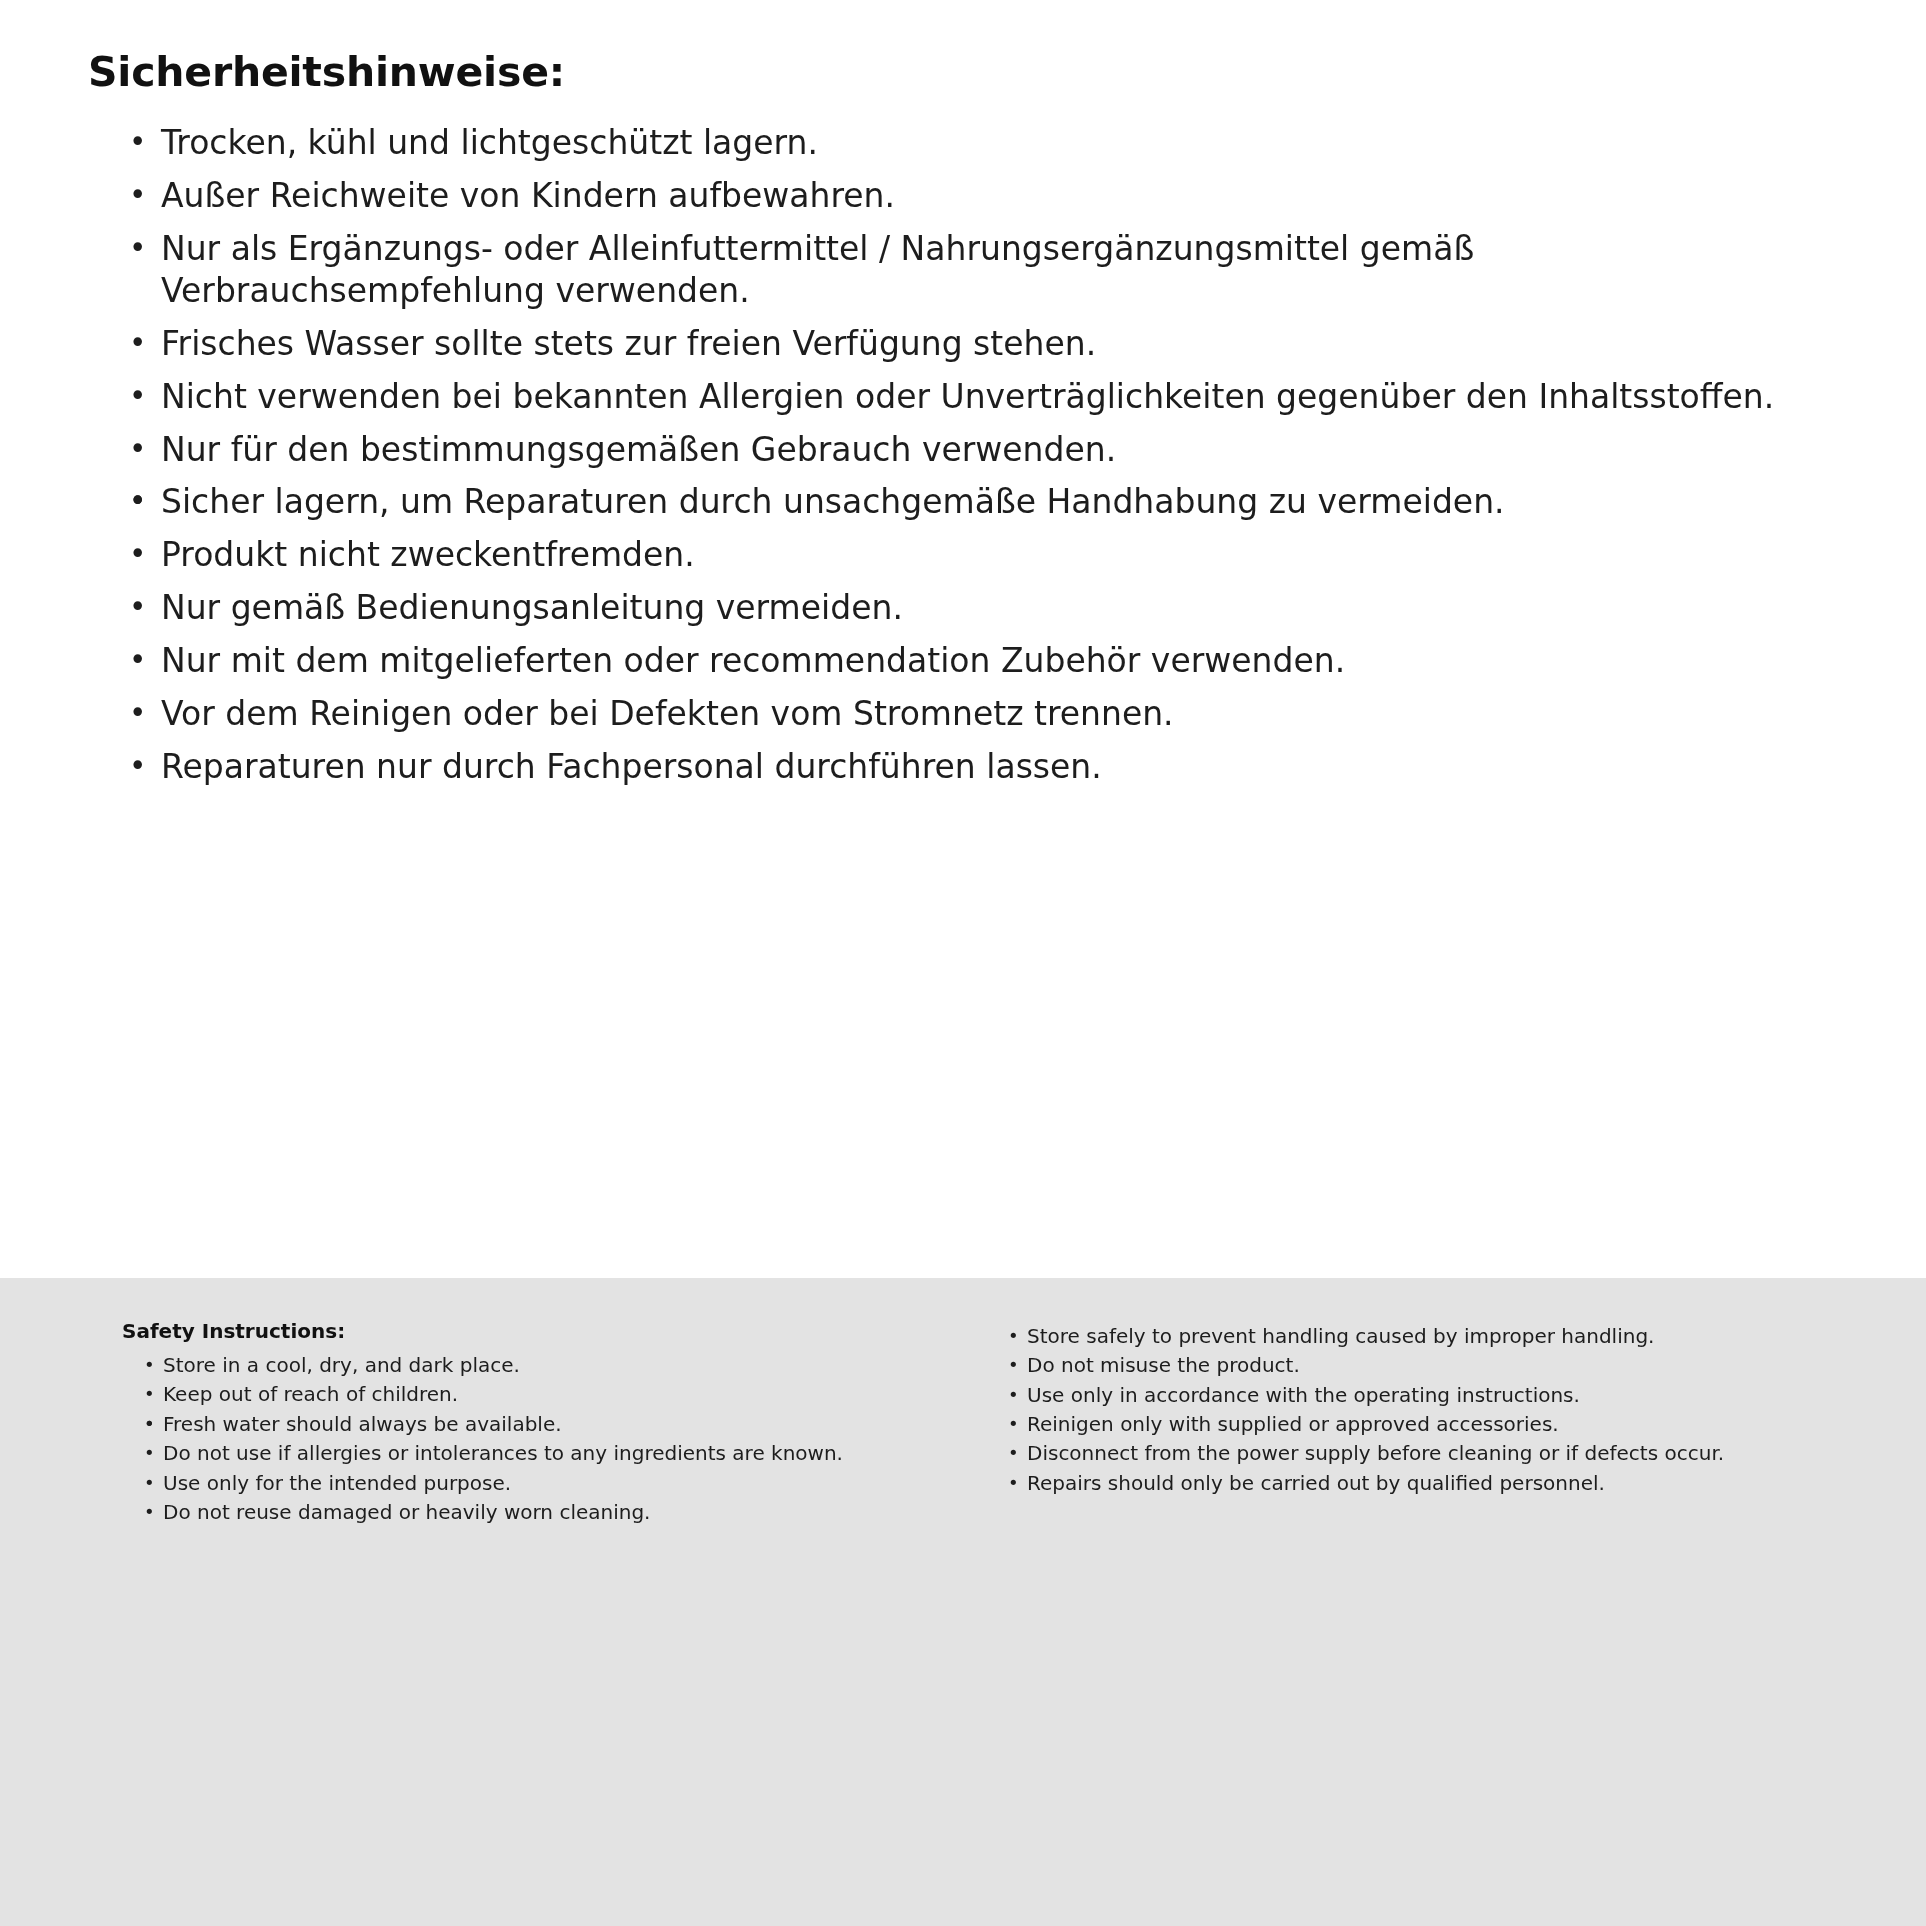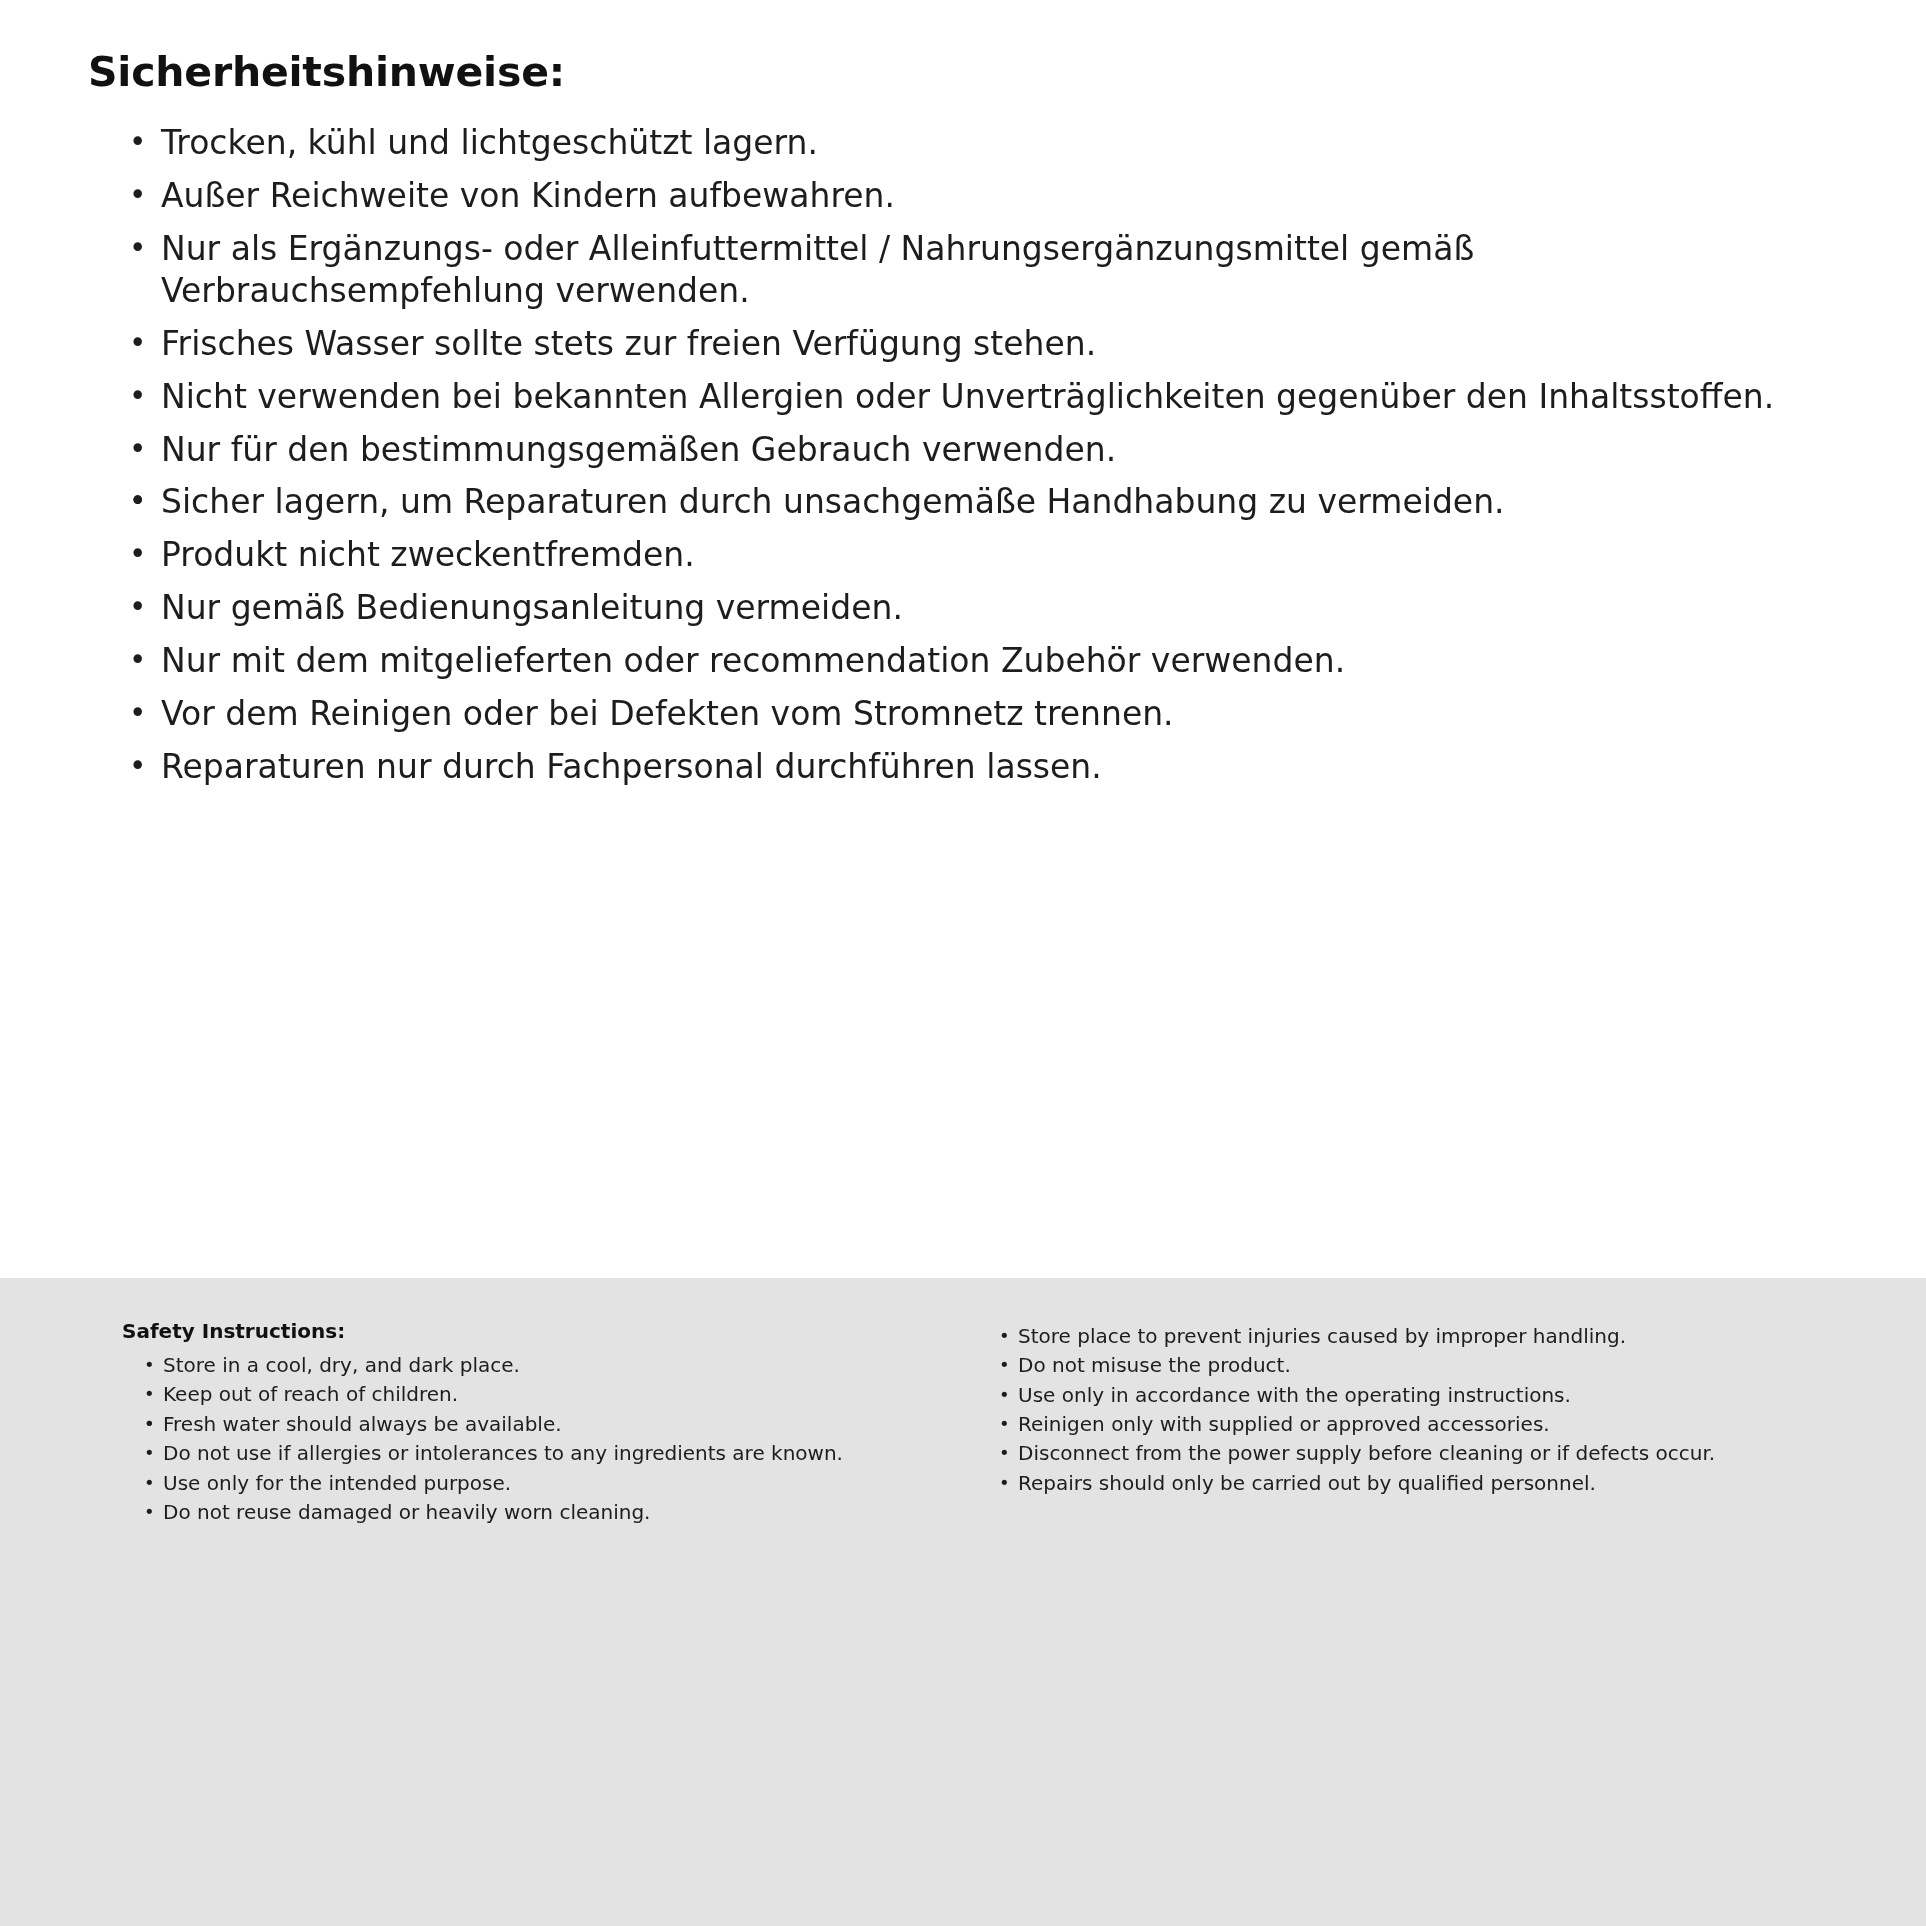--- a/index.html
+++ b/index.html
@@ -60,21 +60,21 @@
     color: #1d1d1d;
   }
 
   
   .en-section {
     flex: 1;
     background: #e3e3e3;
     box-sizing: border-box;
     padding: 41px 77px 26px 122px;
     display: flex;
-    gap: 33px;
+    gap: 42px;
     align-items: flex-start;
   }
   .en-col {
     width: 822px;
     box-sizing: border-box;
   }
   .en-title {
     font-size: 20px;
     font-weight: bold;
     color: #111111;
@@ -138,21 +138,21 @@
         <li><span class="bullet">•</span><span>Keep out of reach of children.</span></li>
         <li><span class="bullet">•</span></li>
         <li><span class="bullet">•</span><span>Fresh water should always be available.</span></li>
         <li><span class="bullet">•</span><span>Do not use if allergies or intolerances to any ingredients are known.</span></li>
         <li><span class="bullet">•</span><span>Use only for the intended purpose.</span></li>
         <li><span class="bullet">•</span><span>Do not reuse damaged or heavily worn cleaning.</span></li>
       </ul>
     </div>
     <div class="en-col en-col-right">
       <ul class="en-list">
-        <li><span class="bullet">•</span><span>Store place to prevent injuries caused by improper handling.</span></li>
+        <li><span class="bullet">•</span><span>Store safely to prevent handling caused by improper handling.</span></li>
         <li><span class="bullet">•</span><span>Do not misuse the product.</span></li>
         <li><span class="bullet">•</span><span>Use only in accordance with the operating instructions.</span></li>
         <li><span class="bullet">•</span><span>Reinigen only with supplied or approved accessories.</span></li>
         <li><span class="bullet">•</span><span>Disconnect from the power supply before cleaning or if defects occur.</span></li>
         <li><span class="bullet">•</span><span>Repairs should only be carried out by qualified personnel.</span></li>
       </ul>
     </div>
   </section>
 
 </div>

